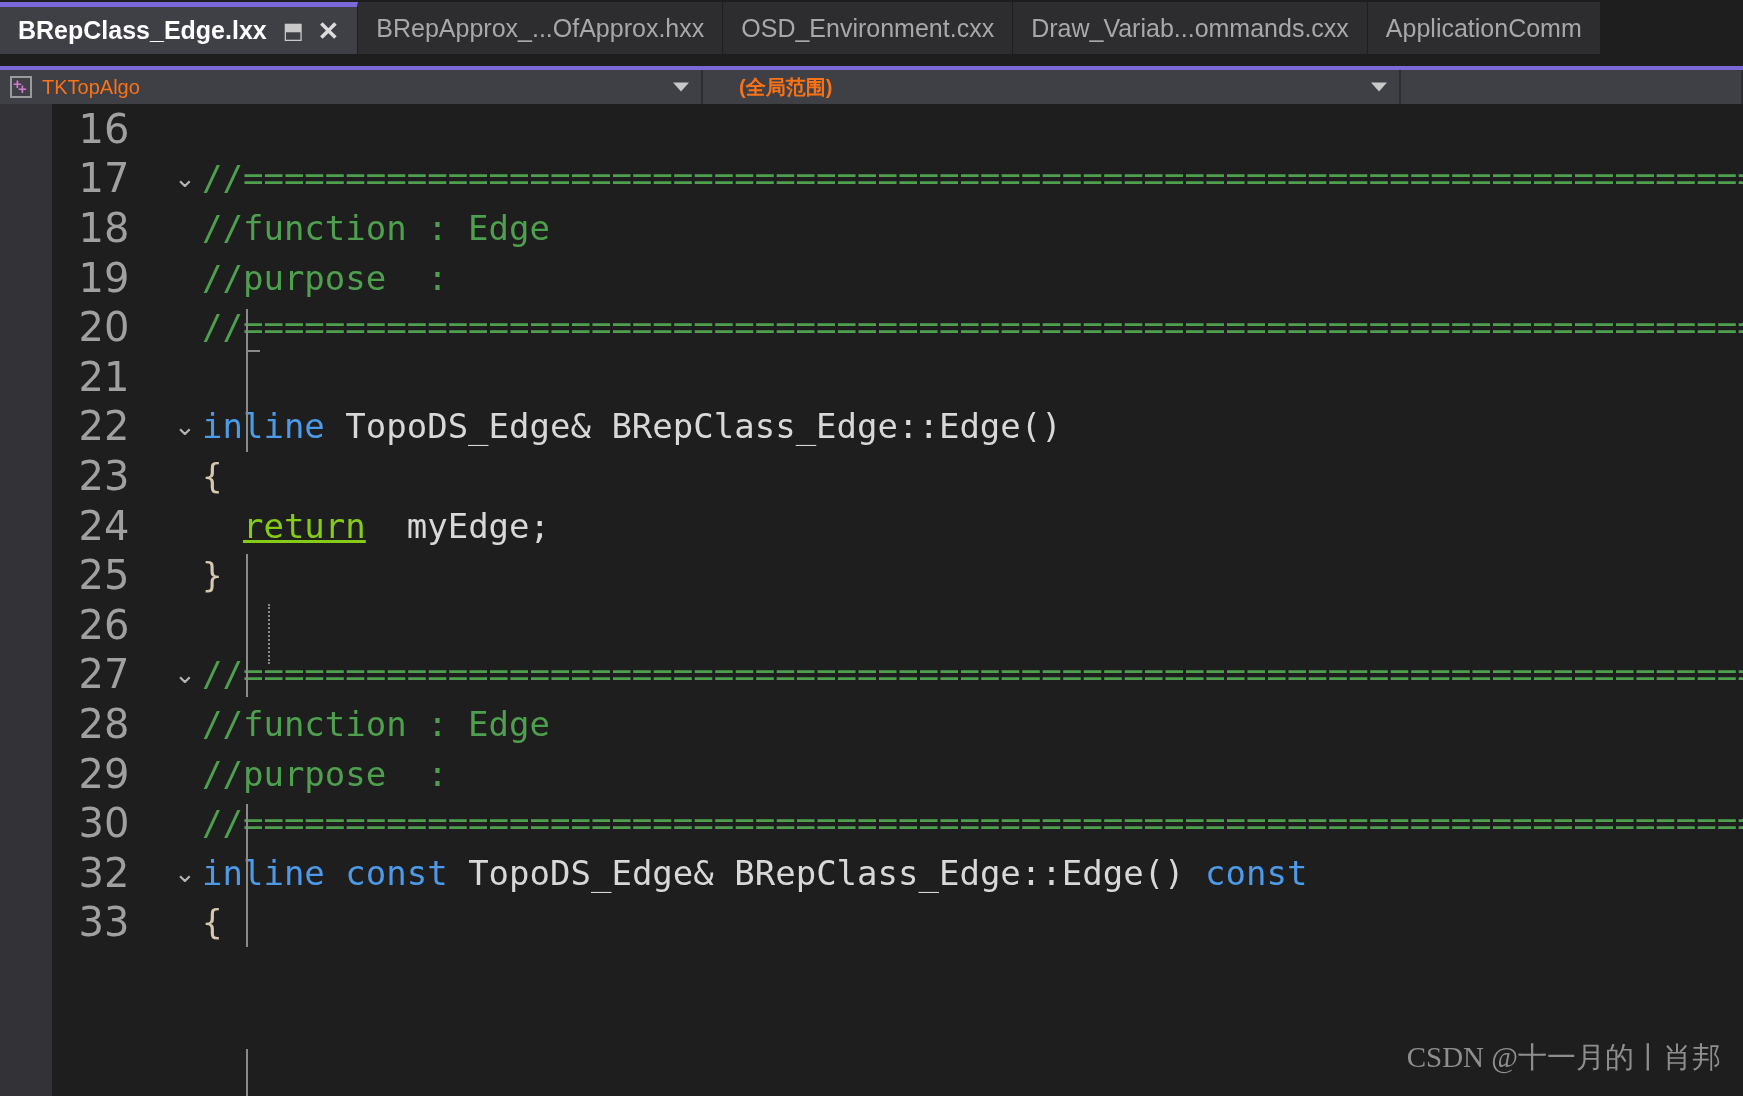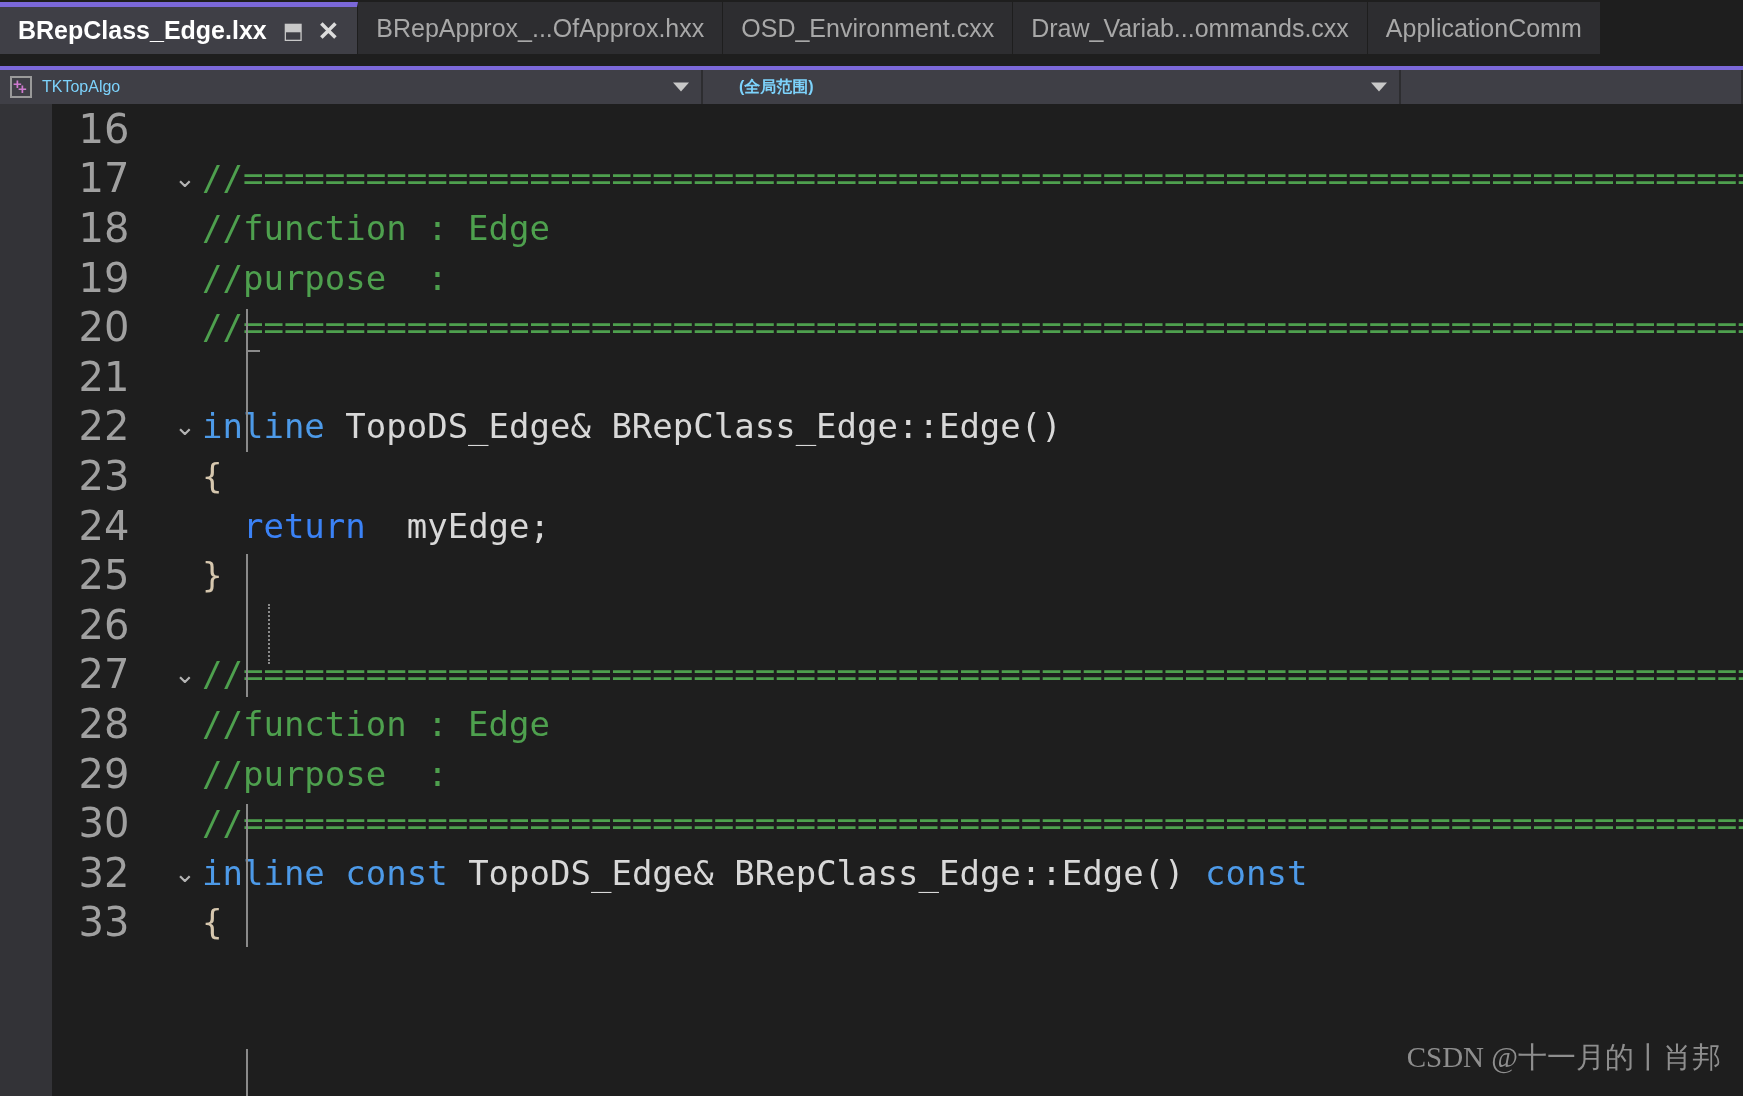--- a/index.html
+++ b/index.html
@@ -75,21 +75,21 @@
   }
   .navicon::before,.navicon::after{
     content:"+";position:absolute;color:#cf7ad0;
     font-family:"Liberation Sans", sans-serif;
     font-size:15px;line-height:10px;font-weight:bold;
   }
   .navicon::before{left:1px;top:1px;}
   .navicon::after{left:6px;top:6px;}
   .navtext{
     font-family:"Liberation Sans", sans-serif;
-    font-size:16px;color:#7dd3fc;white-space:nowrap;
+    font-size:20px;color:#f97316;white-space:nowrap;
   }
   .navarrow{
     position:absolute;right:12px;top:50%;transform:translateY(-50%);
     width:0;height:0;
     border-left:8px solid transparent;border-right:8px solid transparent;
     border-top:9px solid #c8c8c8;
   }
 
   
   .editor{
@@ -126,21 +126,21 @@
     font-family:"DejaVu Sans Mono", monospace;
     font-size:34px;
     color:#d8d8d8;
     letter-spacing:0px;
     white-space:pre;
     flex:1;
     overflow:hidden;
   }
   .cmt{color:#4ea04e;}
   .kw{color:#4d9ae8;}
-  .ctrl{color:#3b82f6;}
+  .ctrl{color:#84cc16;text-decoration:underline;}
   .pln{color:#d8d8d8;}
   .brc{color:#d6c7ae;}
 
   
   .guide{
     position:absolute;
     width:2px;background:#8a8a8a;
   }
   .guide.dotted{
     width:0;border-left:2px dotted #8a8a8a;background:none;

